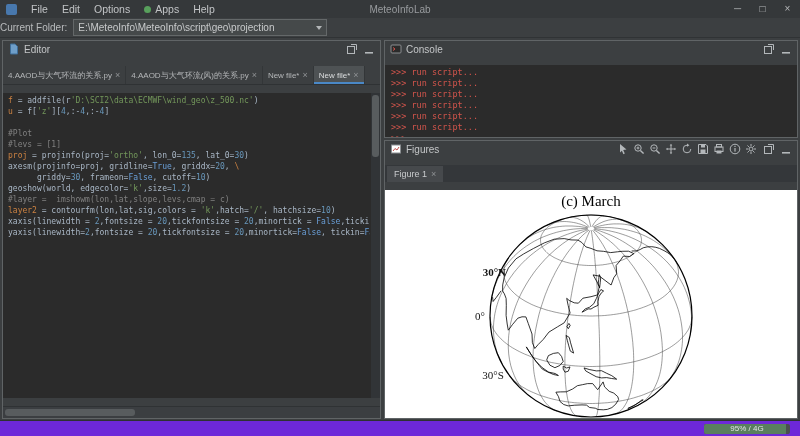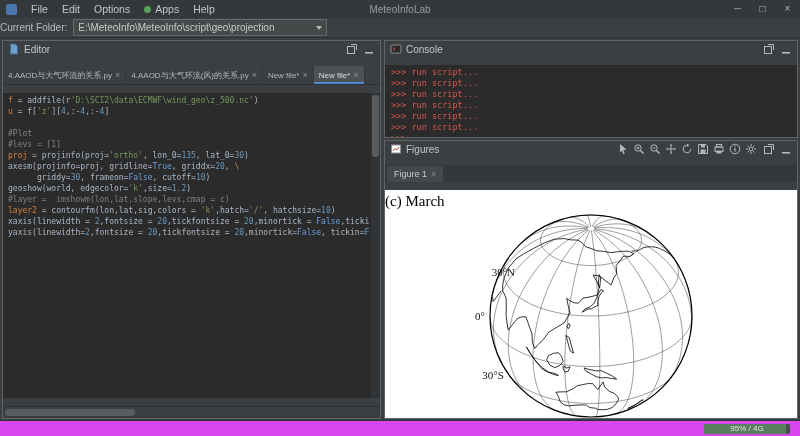--- a/index.html
+++ b/index.html
@@ -56,26 +56,26 @@
   
   .console-body{flex:1;background:#2b2b2b;font:8.5px "DejaVu Sans Mono",monospace;line-height:11px;
                 padding:2px 6px;color:#d4554c;overflow:hidden;}
   
   .fig-toolbar{display:flex;align-items:center;gap:2px;}
   .tbtn{width:14px;height:14px;display:flex;align-items:center;justify-content:center;}
   .fig-tabbar{height:17px;min-height:17px;background:#34373a;display:flex;align-items:flex-end;padding-left:2px;}
   .fig-tab{display:inline-flex;align-items:center;gap:4px;height:16px;padding:0 7px;background:#46494c;
            color:#c9cbcd;font-size:9px;}
   .fig-content{flex:1;position:relative;background:#ffffff;overflow:hidden;}
-  .fig-title{position:absolute;top:3px;left:0;right:0;
+  .fig-title{position:absolute;top:3px;left:0;right:0;text-align:center;
              font:15px "Liberation Serif",serif;color:#000;}
   .axis-label{position:absolute;transform:translate(-100%,-50%);font:11px "Liberation Serif",serif;
               color:#111;white-space:nowrap;}
   
-  .statusbar{position:absolute;left:0;right:0;bottom:0;height:16px;background:#d946ef;
+  .statusbar{position:absolute;left:0;right:0;bottom:0;height:16px;background:#6d28d9;
              border-top:1px solid #2e3133;display:flex;align-items:center;justify-content:flex-end;
              padding-right:10px;box-sizing:border-box;}
   .membar{position:relative;width:86px;height:10px;background:#4a4e50;border-radius:2px;overflow:hidden;}
   .memfill{position:absolute;left:0;top:0;bottom:0;background:#597f5e;}
   .memtext{position:absolute;inset:0;text-align:center;font-size:8px;line-height:10px;color:#e4e6e7;}
 </style>
 </head>
 <body>
 
 <div class="titlebar">
@@ -321,21 +321,21 @@
         <path d="M161.7,169.9L163.4,165.6L168.4,163.4L173.4,162.7L176.6,166.5L178.2,171.5L174.8,175.5L169.9,177.7L164.9,175.2L161.7,169.9" fill="none" stroke="#000" stroke-width="0.8"></path>
         <path d="M141.3,156.9L145.3,163.3L149.5,169.4L154.1,175.3L157.3,179.1L162.1,181.7L168.5,184.5L173.4,185.5L170.1,183.5L163.6,182.1L157.2,177.6L151.0,171.4L146.6,165.3L142.6,159.0L141.3,156.9" fill="none" stroke="#000" stroke-width="0.8"></path>
         <path d="M181.1,145.4L184.3,147.5L185.6,152.8L187.1,158.0L188.6,163.1L185.3,161.1L183.8,155.9L182.4,150.7L181.1,145.4" fill="none" stroke="#000" stroke-width="0.8"></path>
         <path d="M178.2,176.1L181.6,178.0L185.0,176.9L183.3,181.2L180.0,182.2L178.2,179.1L178.2,176.1" fill="none" stroke="#000" stroke-width="0.8"></path>
         <path d="M183.9,133.4L185.2,135.4L183.3,138.7L181.9,136.7L183.9,133.4" fill="none" stroke="#000" stroke-width="0.8"></path>
         <path d="M242.8,218.5L245.6,217.2L248.4,215.9L251.9,213.8L255.4,211.5L258.2,209.9L256.8,210.0L254.3,212.0L250.1,214.9L245.6,217.2L242.8,218.5" fill="none" stroke="#000" stroke-width="0.8"></path>
         <path d="M246.6,61.0L251.8,60.9L255.2,59.5L258.2,57.8L262.1,56.9L266.8,56.7L270.8,57.3L274.5,58.4L279.0,60.6L282.8,62.8L285.9,65.1L288.8,68.3" fill="none" stroke="#000" stroke-width="0.8"></path>
         <path d="M116.1,100.8L111.4,107.3L108.1,111.5L107.6,107.2L107.2,107.0" fill="none" stroke="#000" stroke-width="0.8"></path>
       </svg>
     <div class="fig-title">(c) March</div>
-  <div class="axis-label" style="left: 130px; top: 82.2657px;">30°N</div><div class="axis-label" style="left: 100px; top: 126px;">0°</div><div class="axis-label" style="left: 118.806px; top: 184.692px;">30°S</div></div>
+  <div class="axis-label" style="left: 121px; top: 82.2657px; font-weight: bold;">30°N</div><div class="axis-label" style="left: 100px; top: 126px;">0°</div><div class="axis-label" style="left: 118.806px; top: 184.692px;">30°S</div></div>
 </div>
 
 <div class="statusbar">
   <div class="membar">
     <div class="memfill" style="width: 95%;"></div>
     <span class="memtext">95% / 4G</span>
   </div>
 </div>
 
 </body></html>

